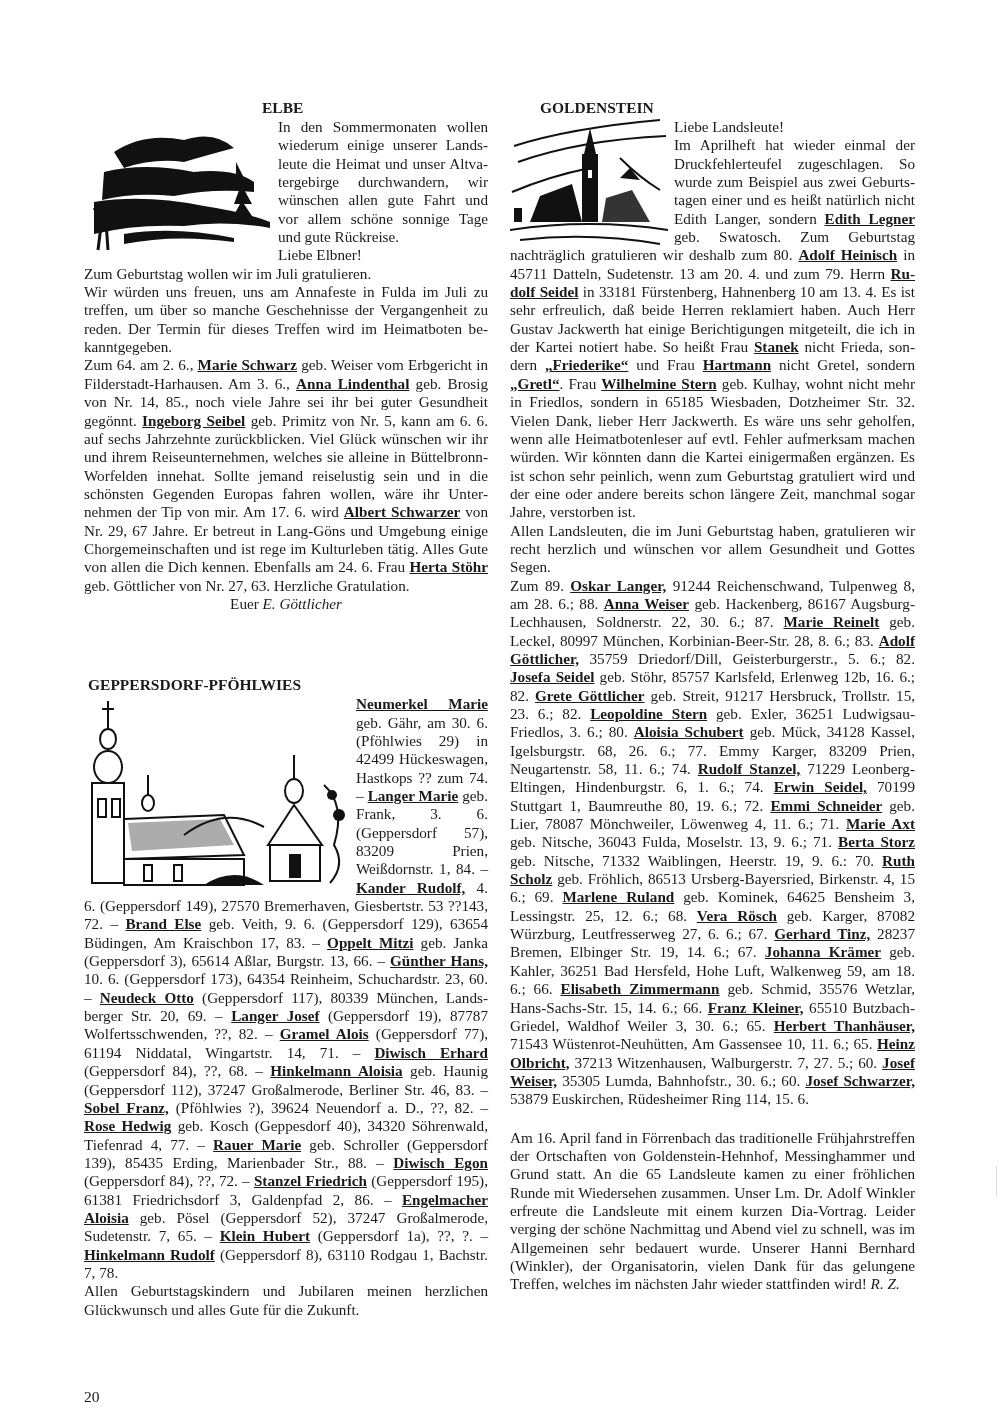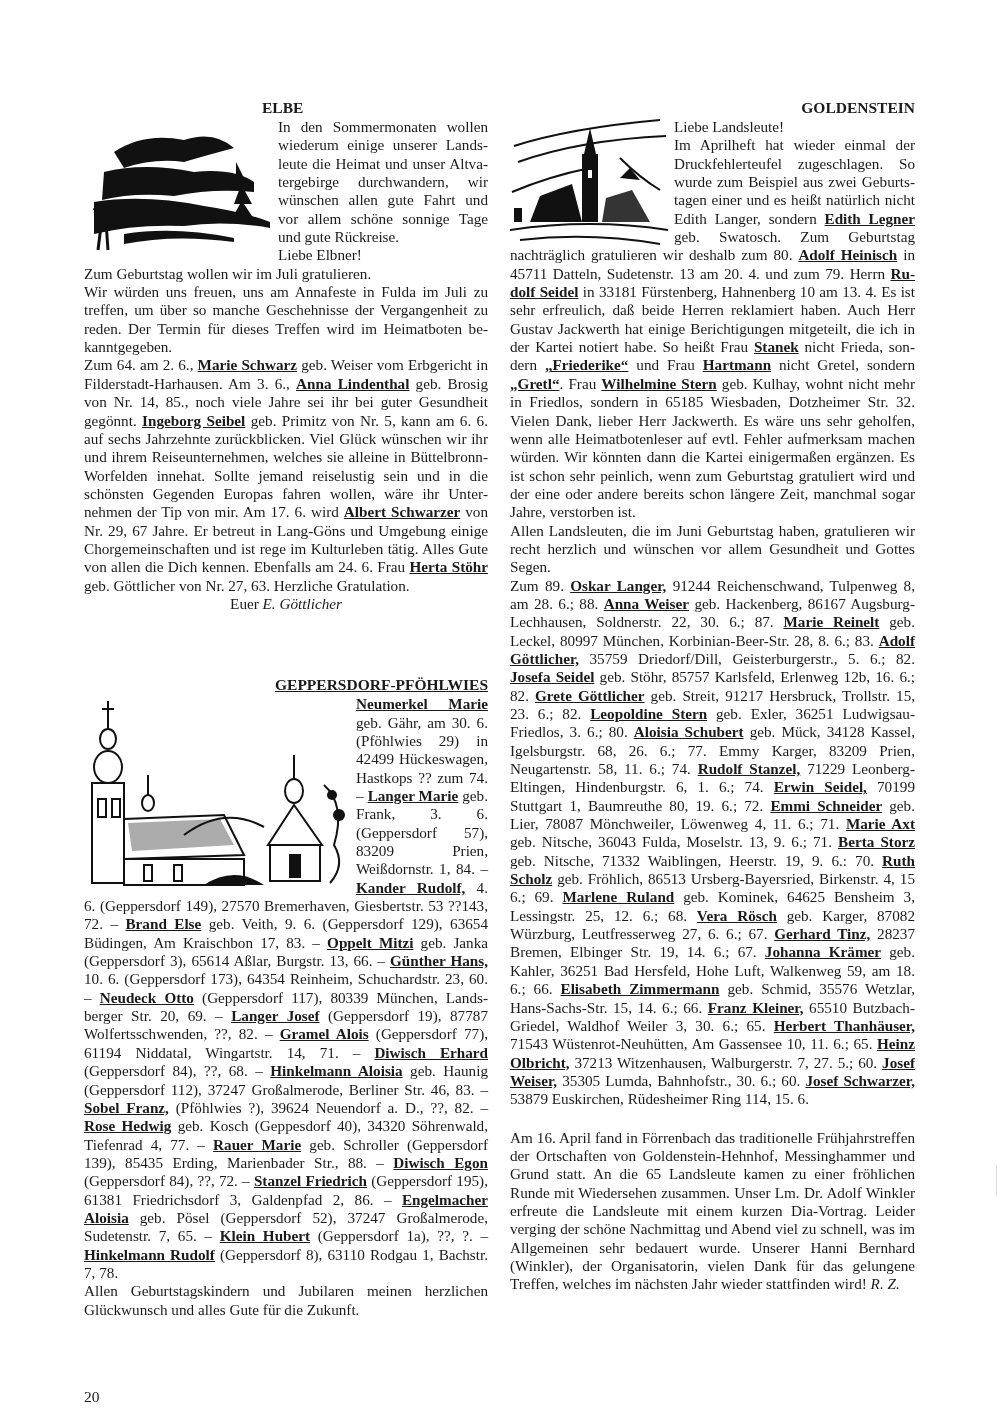--- a/index.html
+++ b/index.html
@@ -4,22 +4,22 @@
 <style>
   html, body { margin: 0; padding: 0; background: #ffffff; }
   body { width: 1000px; height: 1412px; position: relative; overflow: hidden;
          font-family: "Liberation Serif", serif; color: #1a1a1a; }
   .page { position: absolute; left: 0; top: 6px; width: 1000px; height: 1412px; }
   .col { position: absolute; font-size: 15.2px; line-height: 18.35px; text-align: justify; hyphens: manual; }
   .col-left { left: 84px; top: 92px; width: 404px; }
   .col-right { left: 510px; top: 92px; width: 405px; }
   .heading { font-weight: bold; font-size: 15.5px; margin: 0; line-height: 20px; }
   .heading-elbe { padding-left: 178px; }
-  .heading-gold { text-align: right; padding-left: 30px; }
-  .heading-gepp { text-align: right; padding-left: 4px; text-decoration: underline; }
+  .heading-gold { text-align: left; padding-left: 30px; }
+  .heading-gepp { text-align: left; padding-left: 4px; }
   p { margin: 0; }
   b { font-weight: bold; text-decoration: underline; }
   i { font-style: italic; }
   .sig { text-align: center; }
   .illus { float: left; }
   .illus-elbe { width: 188px; height: 130px; margin: 4px 6px 2px 0; }
   .illus-gold { width: 158px; height: 128px; margin: 0 6px 0 0; }
   .illus-gepp { width: 266px; height: 196px; margin: 0 6px 0 0; }
   .spacer-gepp { height: 62px; }
   .spacer-goldb { height: 20px; }

